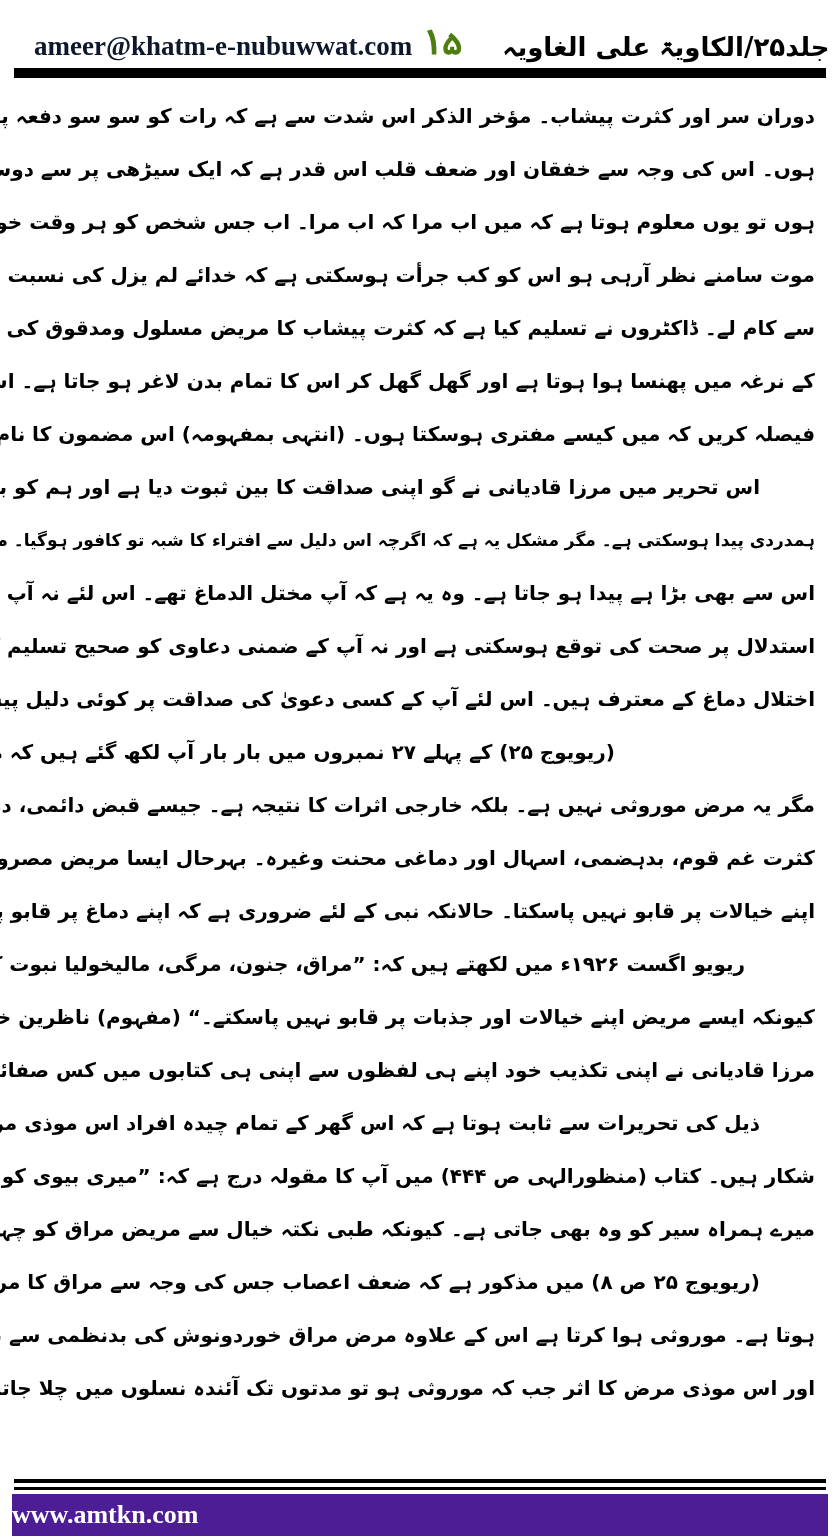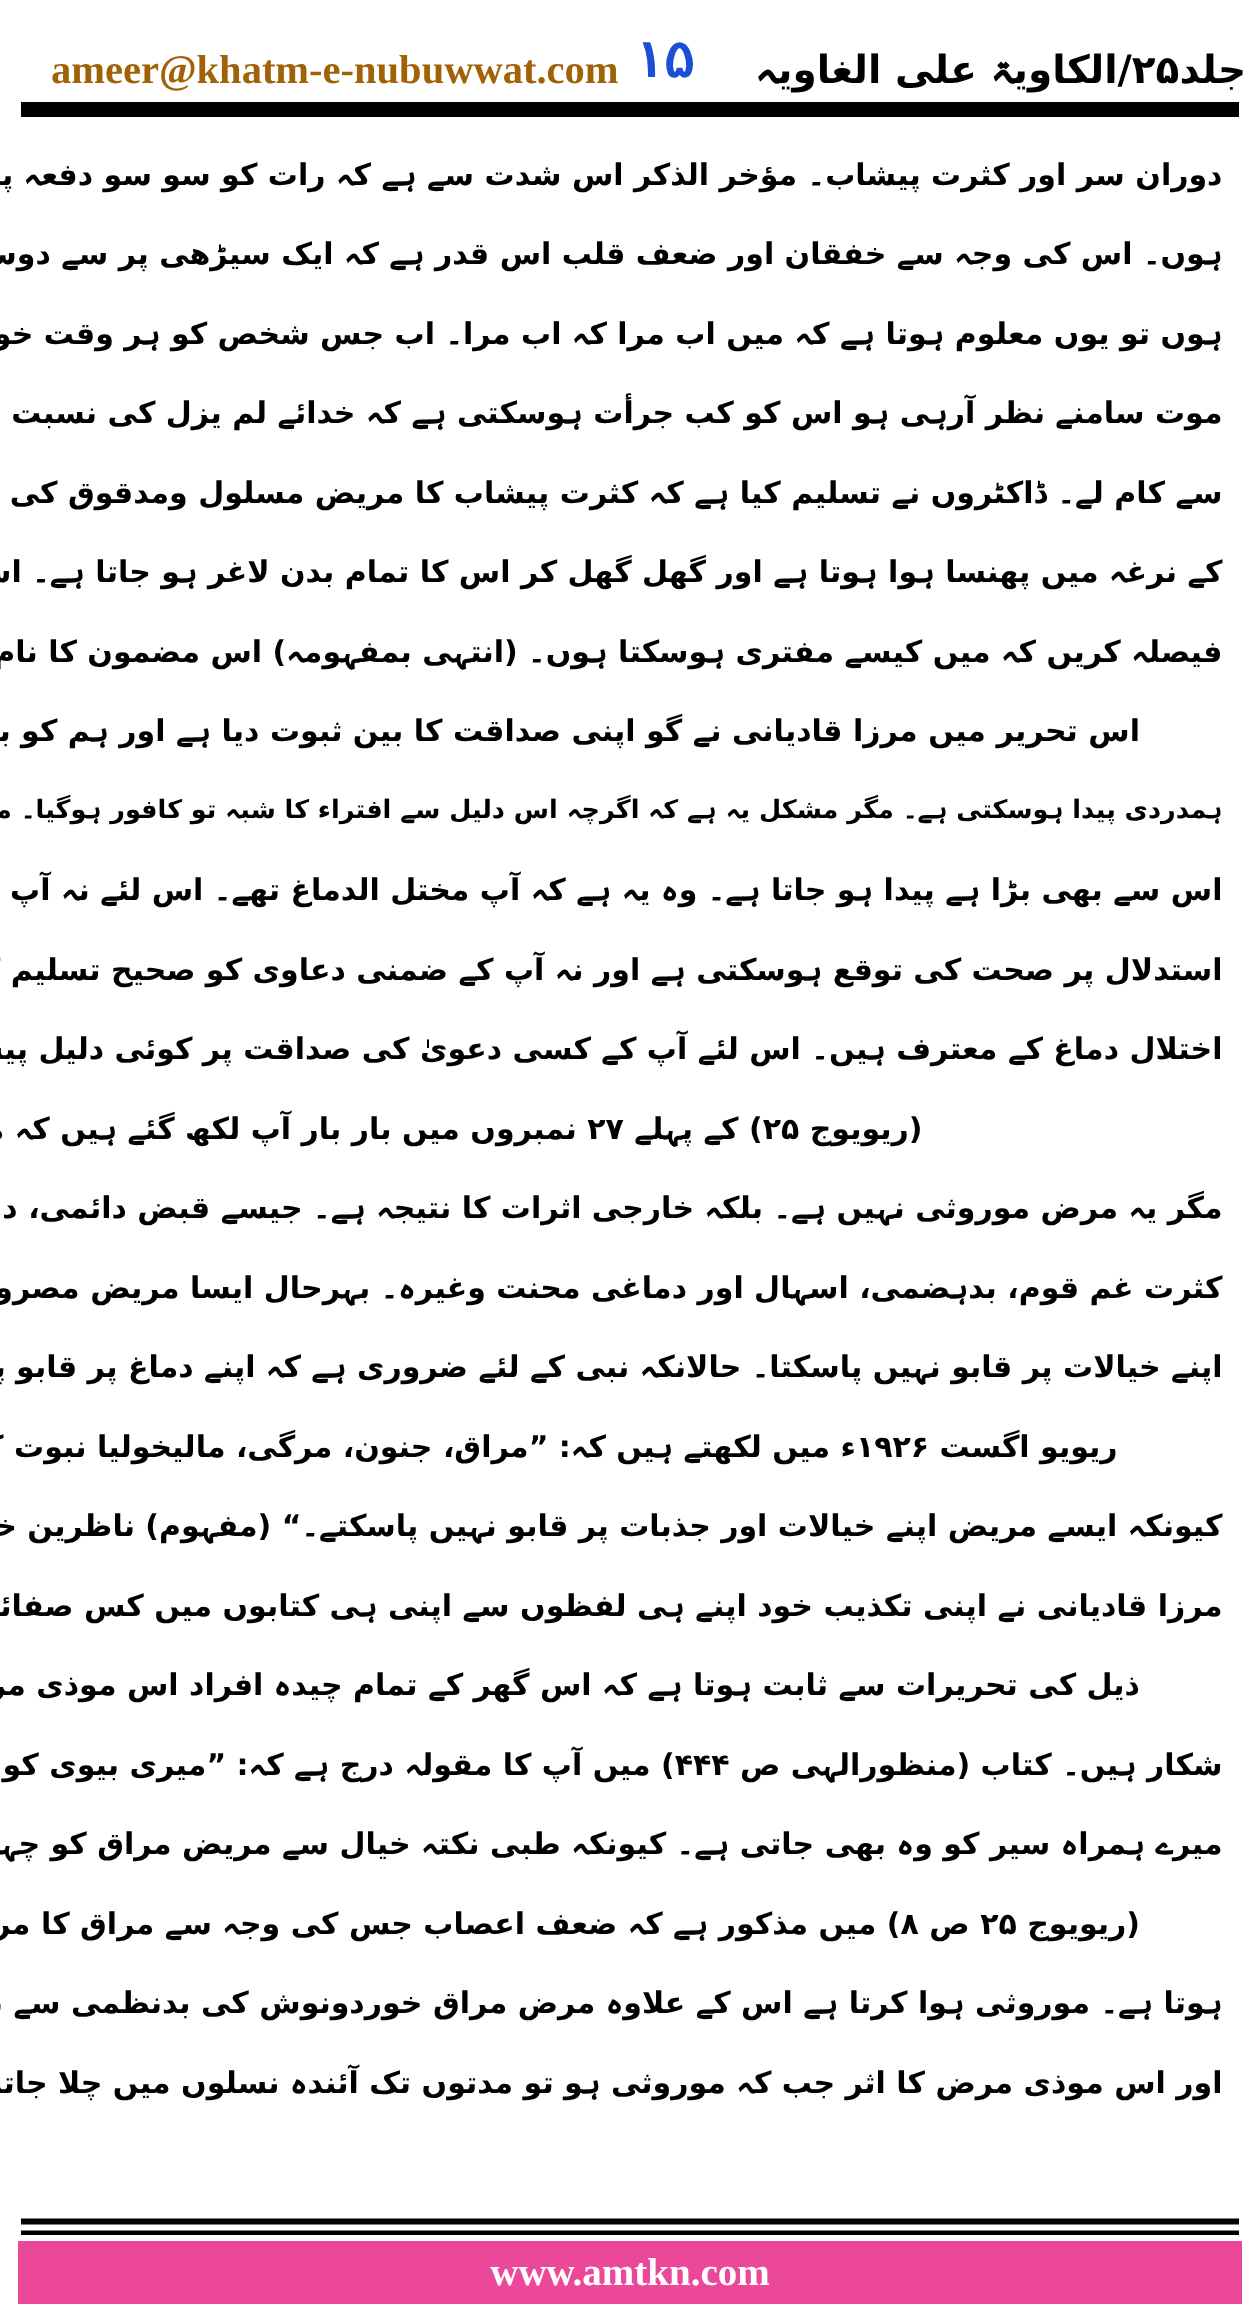--- a/index.html
+++ b/index.html
@@ -16,29 +16,29 @@
     display:flex;
     align-items:flex-end;
     justify-content:space-between;
     padding:16px 28px 0 34px;
     height:46px;
   }
   .email{
     font-family:"Liberation Serif",serif;
     font-weight:bold;
     font-size:27px;
-    color:#a16207;
+    color:#0f172a;
     letter-spacing:0px;
     white-space:nowrap;
   }
   .pagenum{
-    font-family:Liberation Mono, monospace;
+    font-family:Liberation Sans, sans-serif;
     font-weight:bold;
     font-size:34px;
-    color:#1d4ed8;
+    color:#4d7c0f;
     direction:rtl;
     margin-right:40px;
     margin-left:10px;
   }
   .urdu-title{
     direction:rtl;
     font-weight:bold;
     font-size:26px;
     color:#000;
     white-space:nowrap;
@@ -88,25 +88,24 @@
     bottom:0;
     padding:0 12px 4px 12px;
   }
   .footer-double-rule{
     height:4px;
     border-top:4px solid #000;
     border-bottom:3px solid #000;
     margin:0 2px 4px 2px;
   }
   .footer-bar{
-    background:#ec4899;
+    background:#4c1d95;
     height:42px;
     display:flex;
     align-items:center;
-    justify-content:center;
     gap:38px;
   }
   .footer-link{
     color:#ffffff;
     font-family:"Liberation Serif",serif;
     font-weight:bold;
     font-size:26px;
     white-space:nowrap;
   }
 </style>

